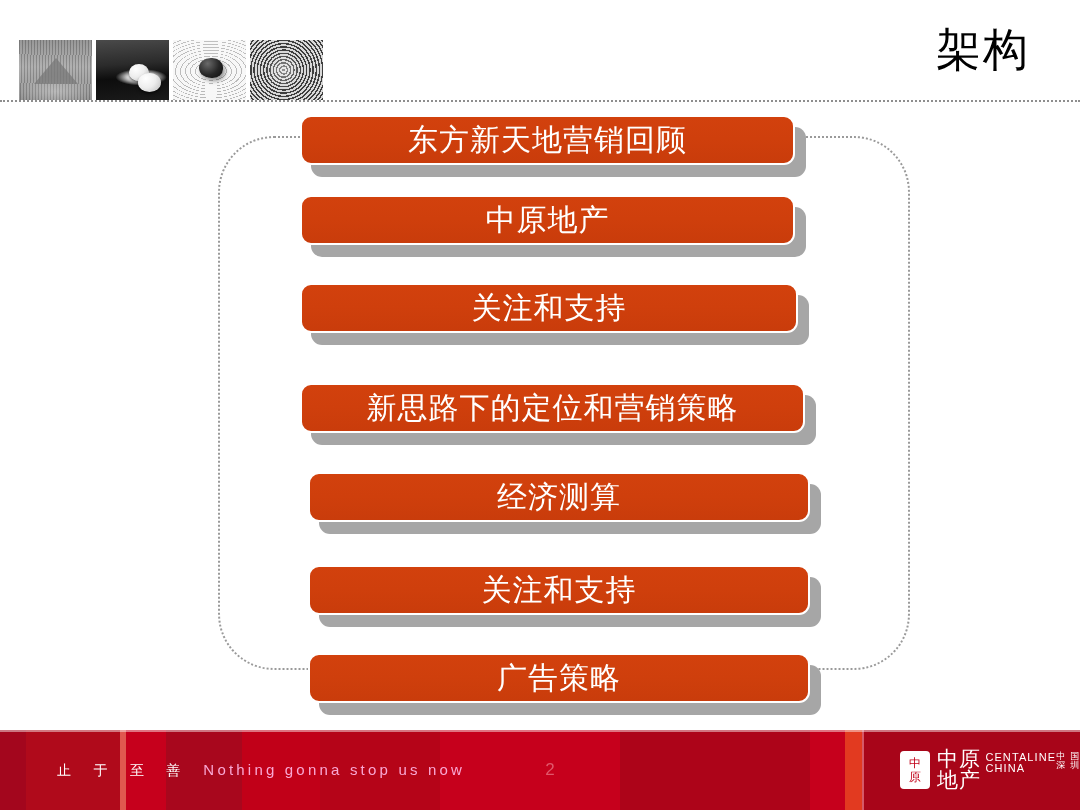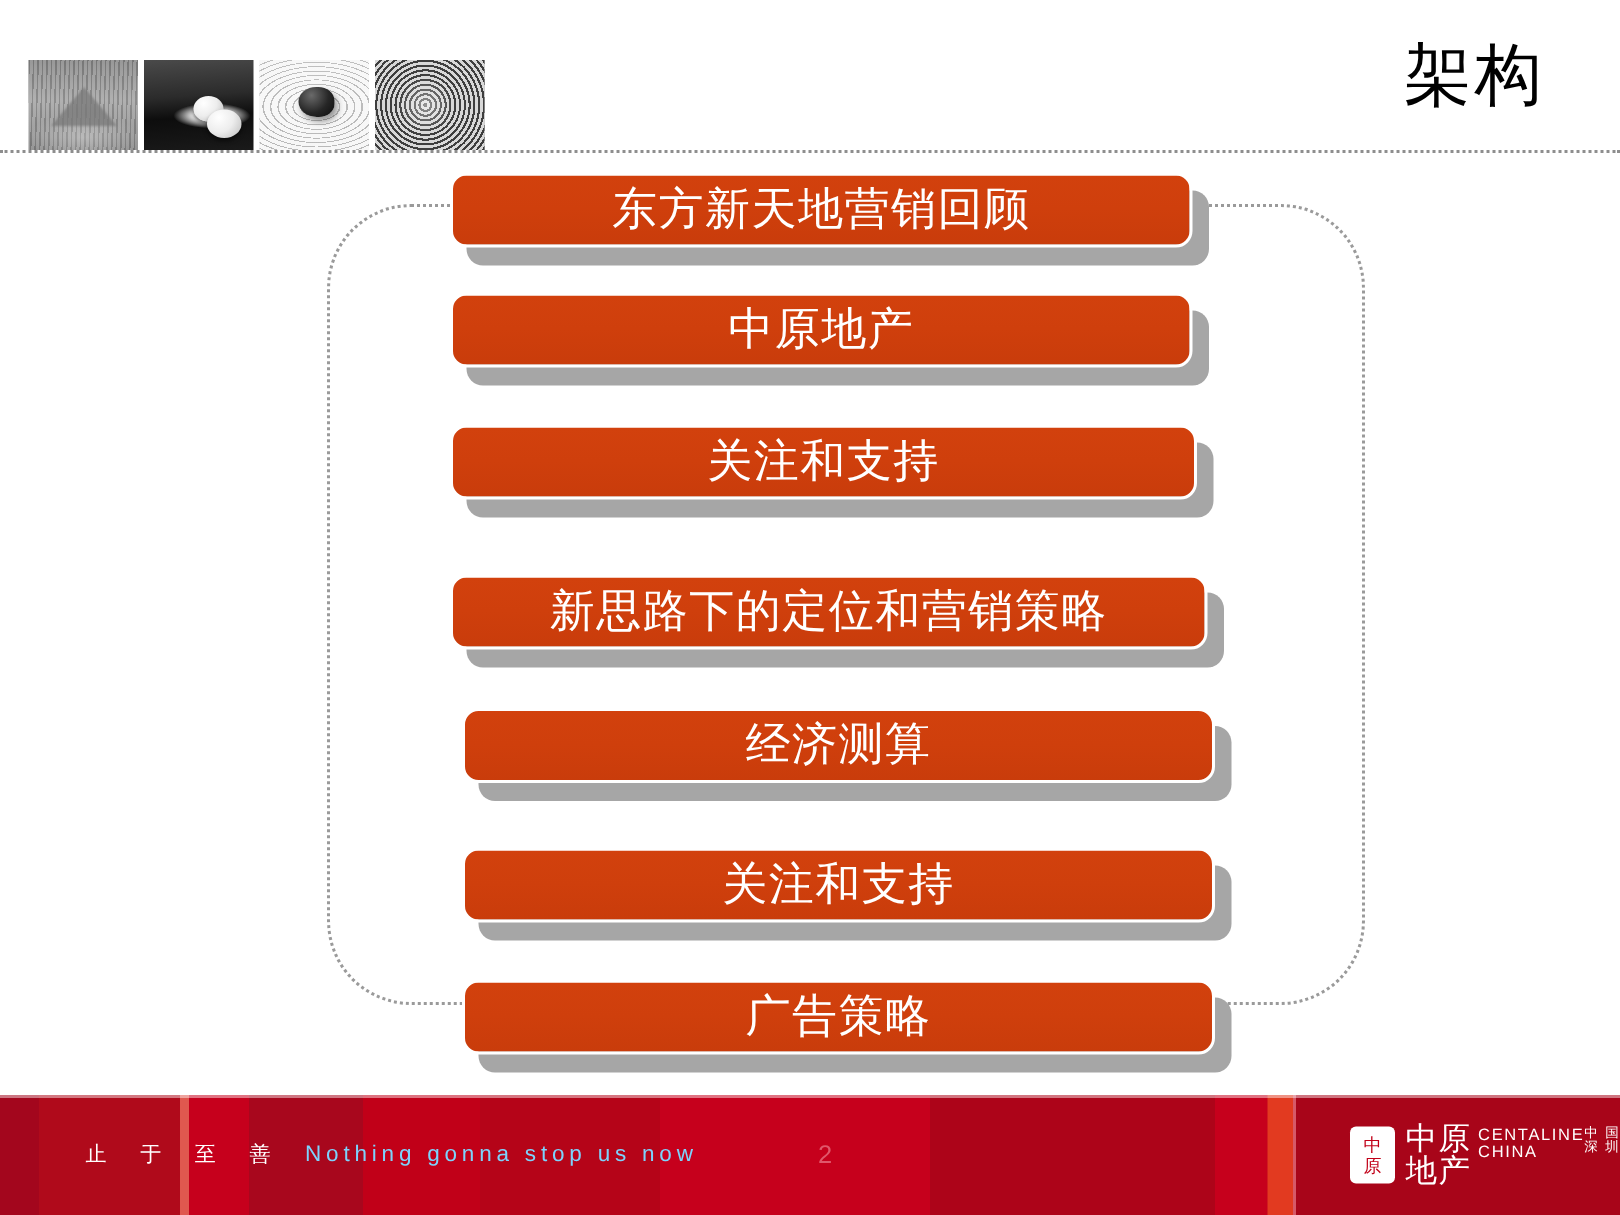--- a/index.html
+++ b/index.html
@@ -208,21 +208,21 @@
     gap: 14px;
     white-space: nowrap;
   }
   .slogan-cn {
     color: #ffffff;
     font-size: 14px;
     letter-spacing: 9px;
     font-family: "DejaVu Sans", "Liberation Sans", sans-serif;
   }
   .slogan-en {
-    color: #7dd3fc;
+    color: #f9a8d4;
     font-size: 15px;
     letter-spacing: 3.2px;
     font-family: "Liberation Sans", sans-serif;
   }
   .page-number {
     position: absolute;
     left: 0;
     right: 0;
     top: 50%;
     transform: translateY(-50%);

